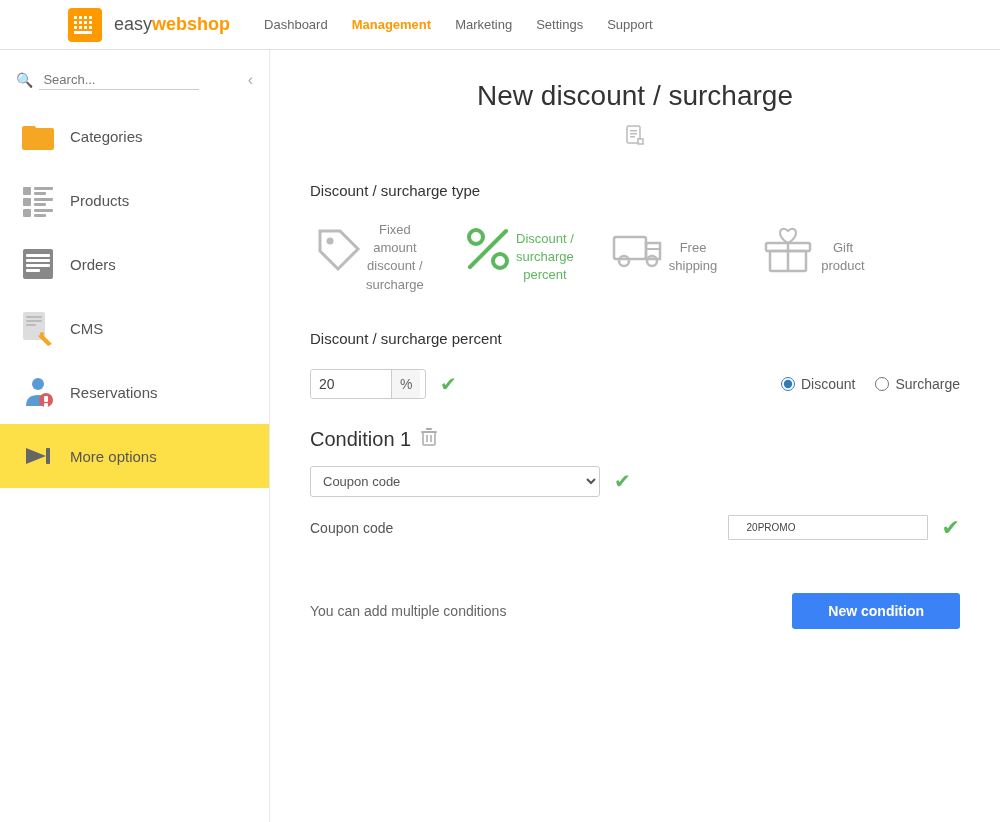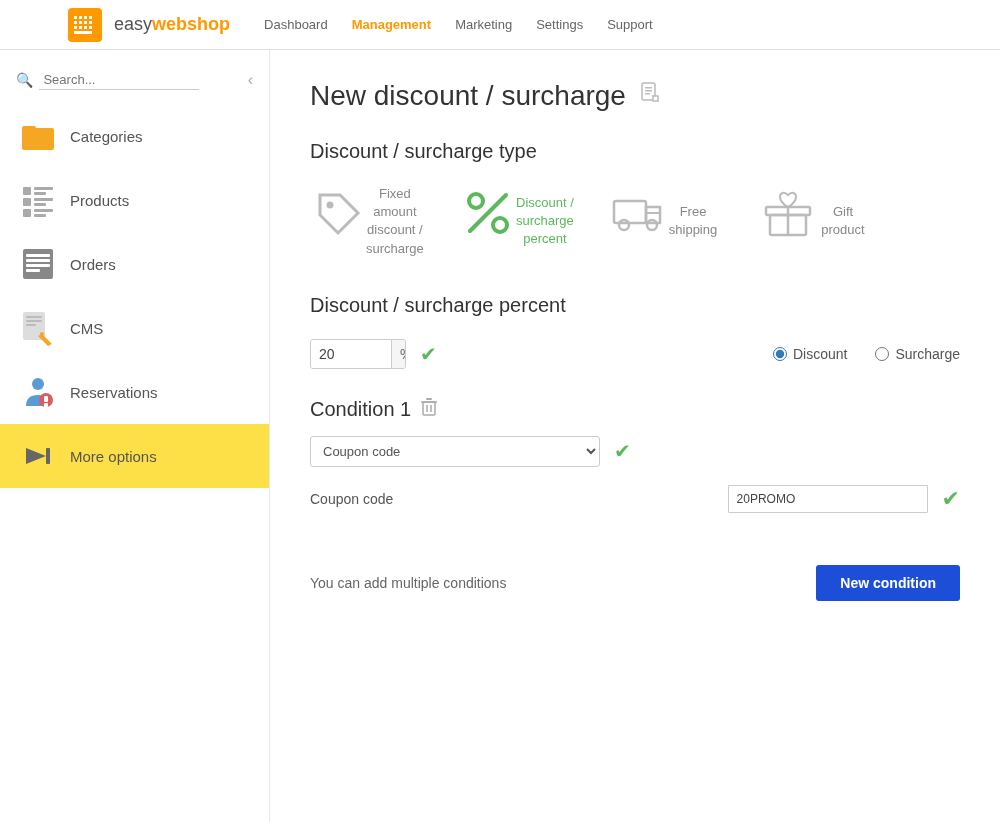--- a/index.html
+++ b/index.html
@@ -42,75 +42,75 @@
     .sidebar-item {
       display: flex; align-items: center; gap: 14px;
       padding: 14px 20px; cursor: pointer; color: #555;
       font-size: 15px;
     }
     .sidebar-item.active { background: #fde047; }
     .sidebar-icon { width: 36px; height: 36px; display: flex; align-items: center; justify-content: center; }
 
     
     .main { flex: 1; padding: 30px 40px; overflow-y: auto; background: #fff; }
-    .page-header { display: flex; align-items: center; gap: 12px; margin-bottom: 28px; }
+    .page-header { display: flex; align-items: center; gap: 12px; margin-bottom: 28px; flex-direction: column; }
     .page-title { font-size: 28px; font-weight: 300; color: #333; }
     .page-title-icon { color: #aaa; font-size: 22px; }
 
-    .section-title { font-size: 20px; font-weight: 400; color: #333; margin-bottom: 22px; }
+    .section-title { font-size: 15px; font-weight: 400; color: #333; margin-bottom: 22px; }
 
     
     .type-selector { display: flex; gap: 40px; margin-bottom: 36px; align-items: flex-start; }
     .type-option {
       display: flex; flex-direction: row; align-items: center;
       cursor: pointer; text-align: center; width: 110px;
     }
     .type-icon { font-size: 52px; color: #bbb; margin-bottom: 8px; line-height: 1; }
     .type-icon.active { color: #5cb85c; }
     .type-label { font-size: 13px; color: #888; line-height: 1.4; }
     .type-label.active { color: #5cb85c; }
 
     
     .percent-section { margin-bottom: 28px; }
     .percent-row { display: flex; align-items: center; gap: 10px; margin-top: 14px; }
-    .percent-input-wrap { display: flex; align-items: center; gap: 0; border: 1px solid #ccc; border-radius: 3px; overflow: hidden; width: 96px; }
+    .percent-input-wrap { display: flex; align-items: center; gap: 0; border: 1px solid #ccc; border-radius: 3px; overflow: hidden; width: 116px; }
     .percent-input {
       border: none; outline: none; padding: 6px 8px; font-size: 14px; width: 80px; color: #444;
     }
     .percent-symbol { background: #f5f5f5; border-left: 1px solid #ccc; padding: 6px 8px; color: #666; font-size: 14px; }
     .check-icon { color: #5cb85c; font-size: 20px; margin-left: 4px; }
-    .radio-group { margin-left: auto; display: flex; align-items: center; gap: 28px; }
+    .radio-group { margin-left: auto; display: flex; align-items: center; gap: 20px; }
     .radio-option { display: flex; align-items: center; gap: 6px; cursor: pointer; font-size: 14px; color: #555; }
     .radio-option input[type=radio] { accent-color: #337ab7; width: 14px; height: 14px; }
 
     
     .condition-header { display: flex; align-items: center; gap: 8px; margin-bottom: 14px; }
     .condition-title { font-size: 20px; font-weight: 400; color: #333; }
     .trash-icon { color: #aaa; font-size: 18px; cursor: pointer; }
     .condition-row { display: flex; align-items: center; gap: 10px; margin-bottom: 18px; }
     .condition-select {
       border: 1px solid #ccc; border-radius: 3px; padding: 6px 8px;
       font-size: 13px; color: #555; width: 290px; outline: none; background: #fff;
       appearance: auto;
     }
     .coupon-row { display: flex; align-items: center; gap: 16px; margin-top: 8px; }
     .coupon-label { color: #555; font-size: 14px; min-width: 100px; }
     .coupon-input-wrap { margin-left: auto; display: flex; align-items: center; gap: 10px; }
     .coupon-input {
-      border: 1px solid #ccc; border-radius: 1px; padding: 6px 8px;
-      font-size: 12px; color: #444; width: 200px; outline: none;
+      border: 1px solid #ccc; border-radius: 1px; padding: 6px 18px;
+      font-size: 10px; color: #444; width: 200px; outline: none;
     }
     .multiple-conditions-row {
       display: flex; align-items: center; justify-content: space-between;
       margin-top: 36px; padding-top: 16px;
     }
     .multiple-text { color: #666; font-size: 14px; }
     .new-condition-btn {
-      background: #1d4ed8; color: #fff; border: none; border-radius: 3px;
-      padding: 10px 24px; font-size: 14px; cursor: pointer; font-weight: 600;
+      background: #3b82f6; color: #fff; border: none; border-radius: 3px;
+      padding: 10px 36px; font-size: 14px; cursor: pointer; font-weight: 600;
     }
   </style>
 </head>
 <body>
 
 <nav class="top-nav">
   <div class="logo">
     <svg class="logo-icon" viewBox="0 0 34 34" xmlns="http://www.w3.org/2000/svg">
       <rect width="34" height="34" rx="4" fill="#f90"></rect>
       <rect x="6" y="8" width="3" height="3" rx="0.5" fill="white"></rect>

